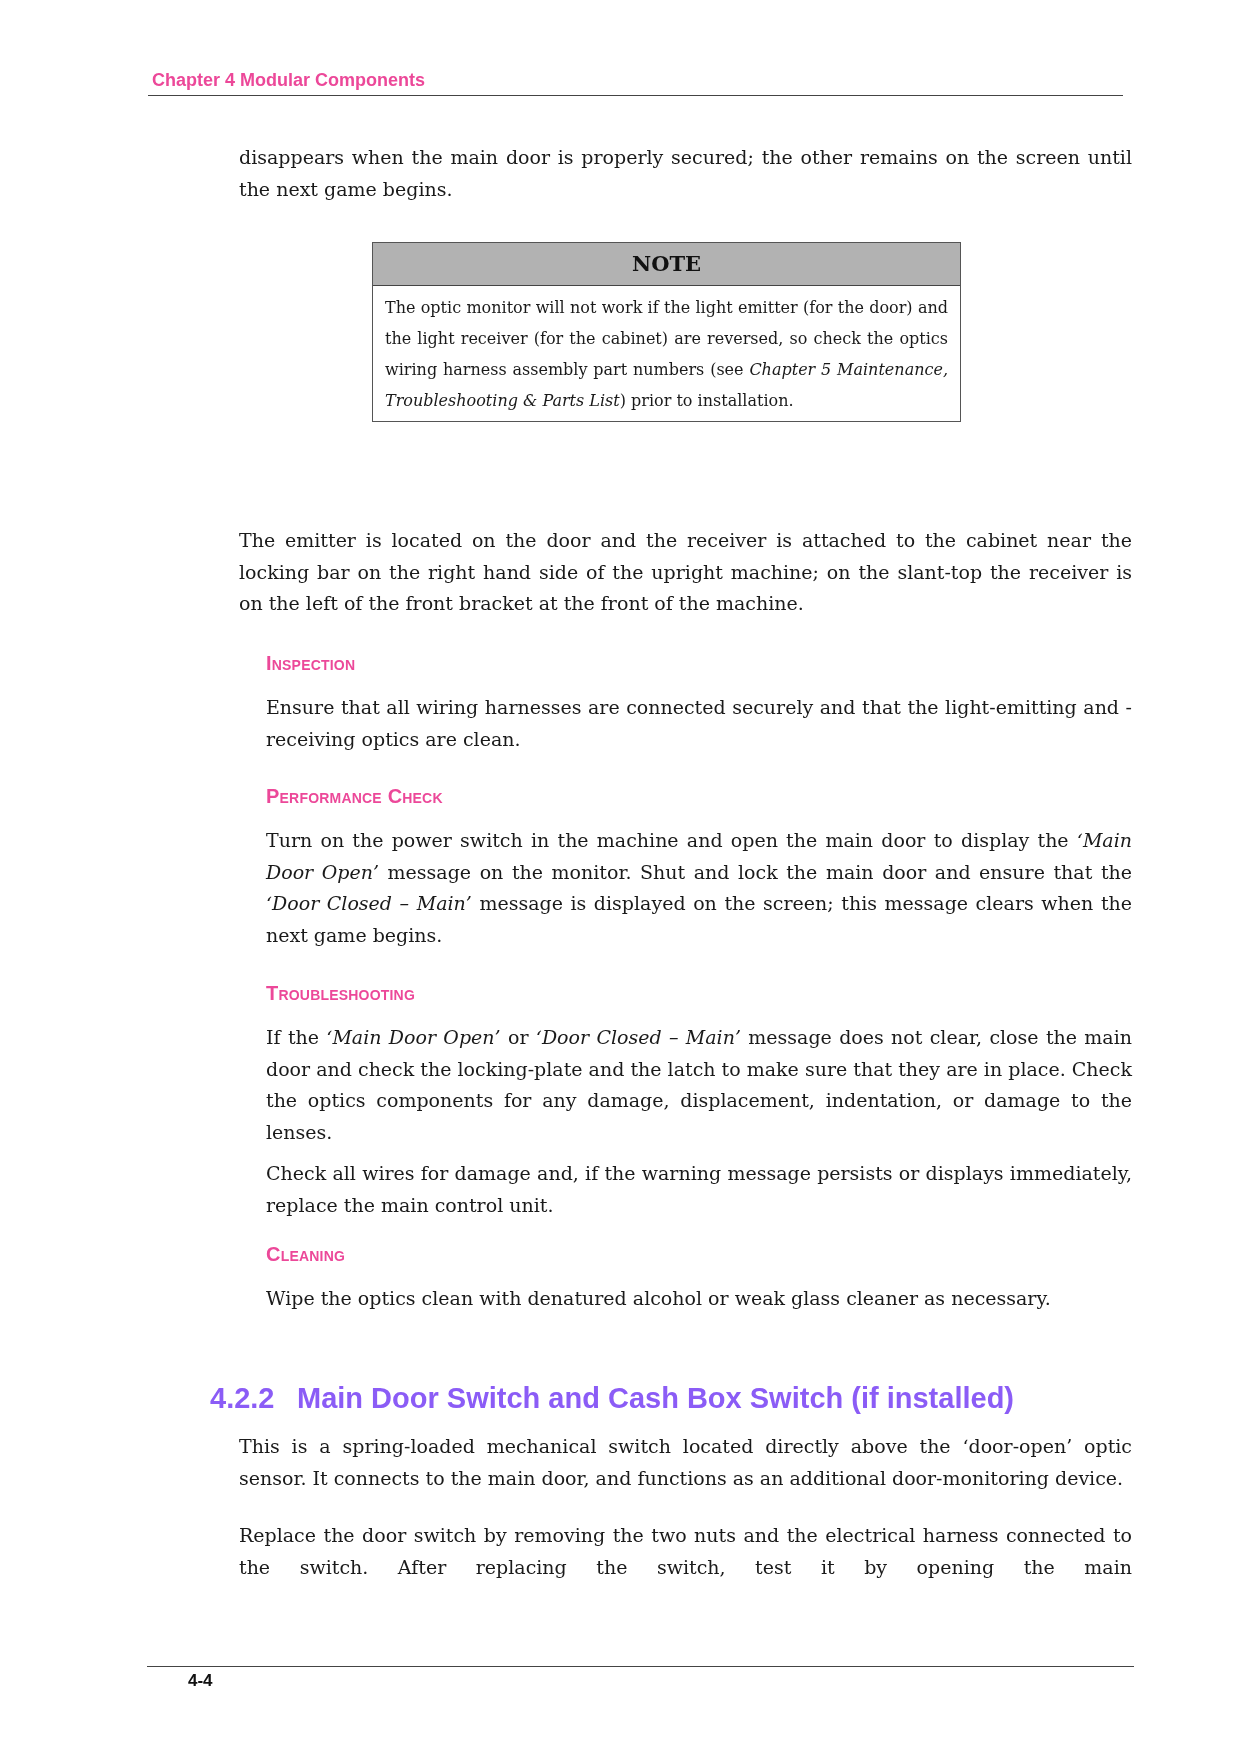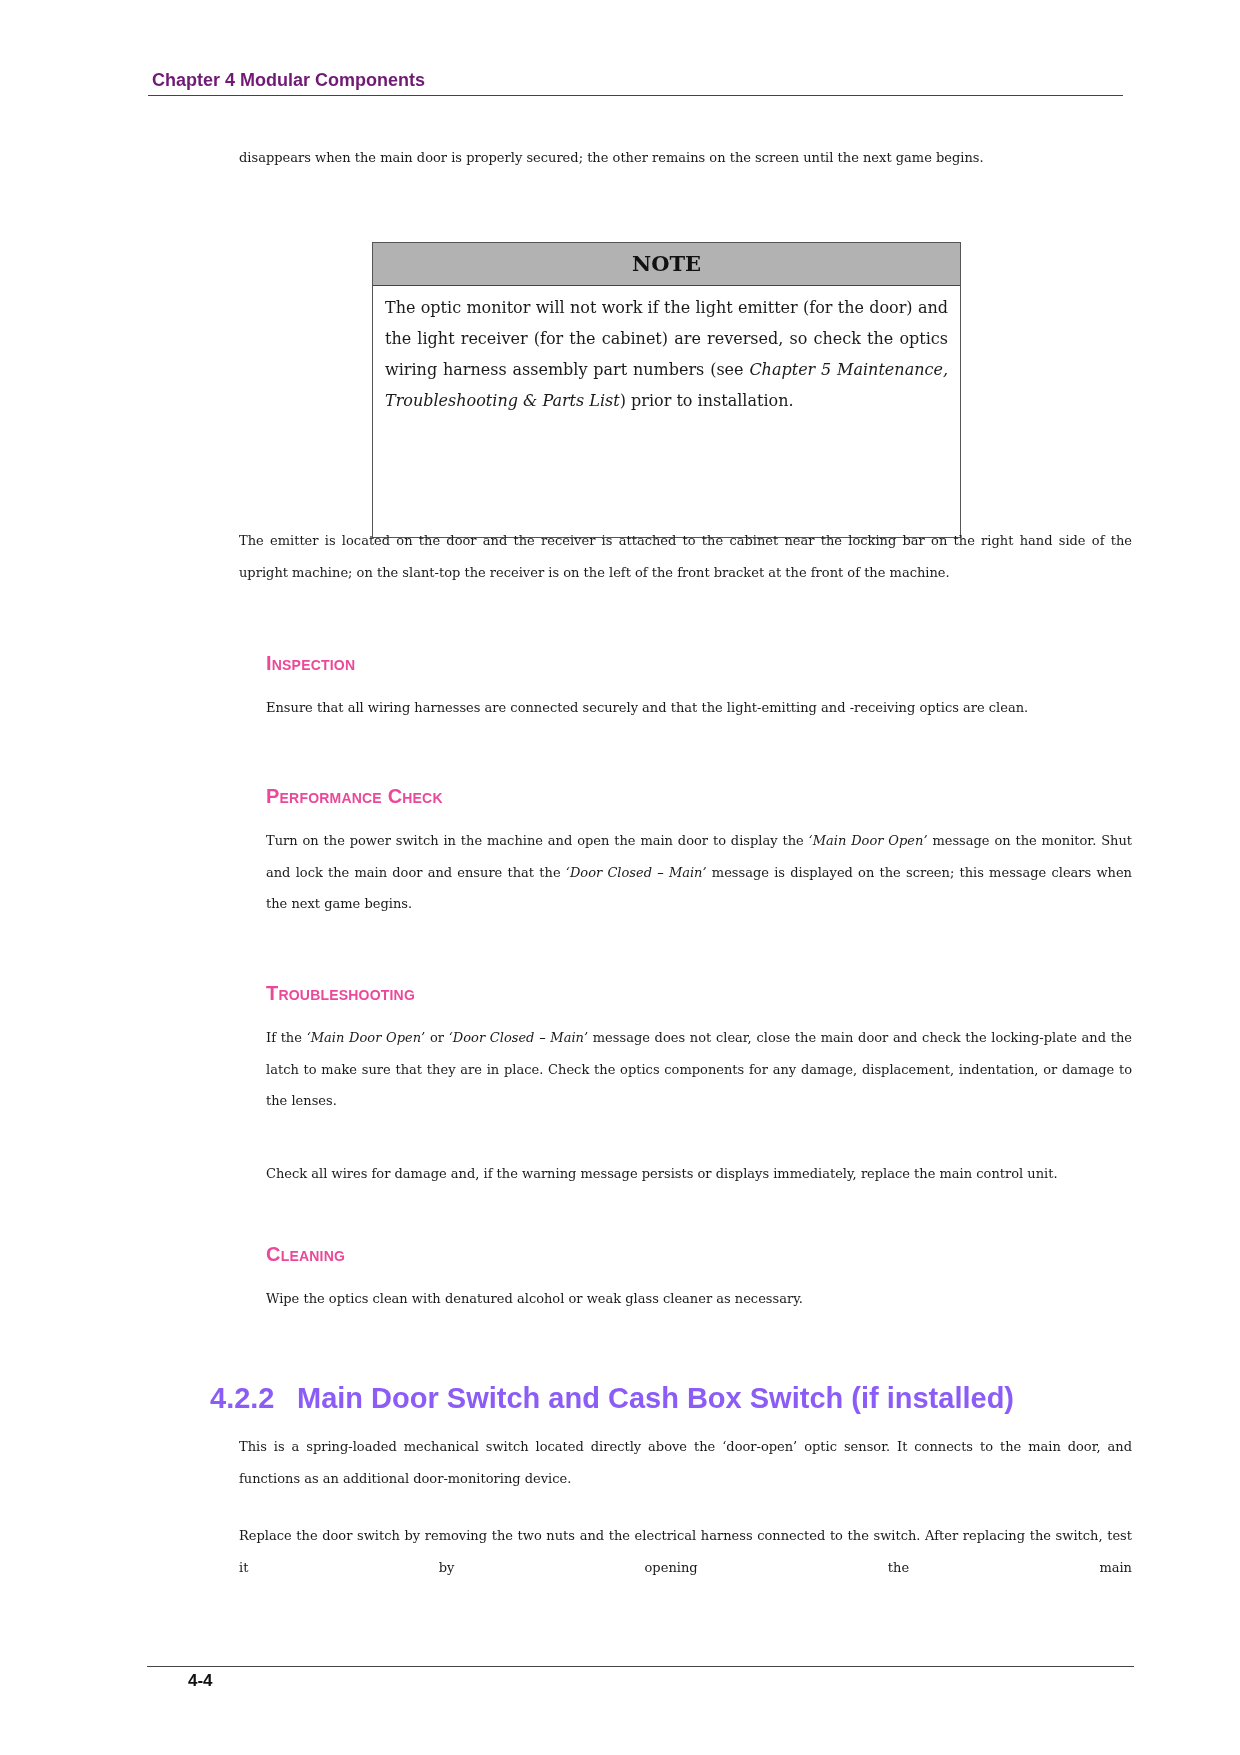--- a/index.html
+++ b/index.html
@@ -1,24 +1,24 @@
 <!DOCTYPE html>
 <html><head>
 <meta charset="utf-8">
 <style>
   html, body { margin:0; padding:0; background:#ffffff; }
   body { width:1240px; height:1755px; position:relative; overflow:hidden; color:#111; }
   .abs { position:absolute; }
-  .hdr-text { left:152px; top:70px; font-family:"Liberation Sans", sans-serif; font-weight:bold; font-size:18px; color:#701a75; }
+  .hdr-text { left:152px; top:70px; font-family:"Liberation Sans", sans-serif; font-weight:bold; font-size:18px; color:#ec4899; }
   .hdr-rule { left:148px; top:95px; width:975px; height:0; border-top:1.5px solid #444; }
-  .serif { font-family:"DejaVu Serif", "Liberation Serif", serif; font-size:13px; line-height:31.5px; color:#1a1a1a; text-align:justify; }
+  .serif { font-family:"DejaVu Serif", "Liberation Serif", serif; font-size:19px; line-height:31.5px; color:#1a1a1a; text-align:justify; }
   .body-main { left:239px; width:893px; }
   .body-sub { left:266px; width:866px; }
   .subhead { left:266px; font-family:"Liberation Sans", sans-serif; font-weight:bold; font-size:20px; color:#ec4899; font-variant:small-caps; letter-spacing:0.2px; }
-  .note-box { left:372px; top:242px; width:589px; height:296px; border:1.5px solid #555; box-sizing:border-box; }
+  .note-box { left:372px; top:242px; width:589px; height:180px; border:1.5px solid #555; box-sizing:border-box; }
   .note-head { height:43px; background:#b2b2b2; border-bottom:1.5px solid #444; box-sizing:border-box; text-align:center; font-family:"DejaVu Serif", "Liberation Serif", serif; font-weight:bold; font-size:21px; line-height:42px; color:#111; }
   .note-body { padding:6px 12px 0 12px; font-family:"DejaVu Serif", "Liberation Serif", serif; font-size:16px; line-height:31px; color:#1a1a1a; text-align:justify; }
   .sec-head { left:210px; top:1382px; font-family:"Liberation Sans", sans-serif; font-weight:bold; font-size:29px; color:#8b5cf6; white-space:nowrap; }
   .sec-num { display:inline-block; width:87px; }
   .ftr-rule { left:147px; top:1666px; width:987px; height:0; border-top:1.5px solid #444; }
   .ftr-text { left:152px; top:1671px; font-family:"Liberation Sans", sans-serif; font-weight:bold; font-size:17px; color:#111;margin-left:36px; }
   .para p { margin:0; }
   em { font-style:italic; }
 </style>
 </head>

